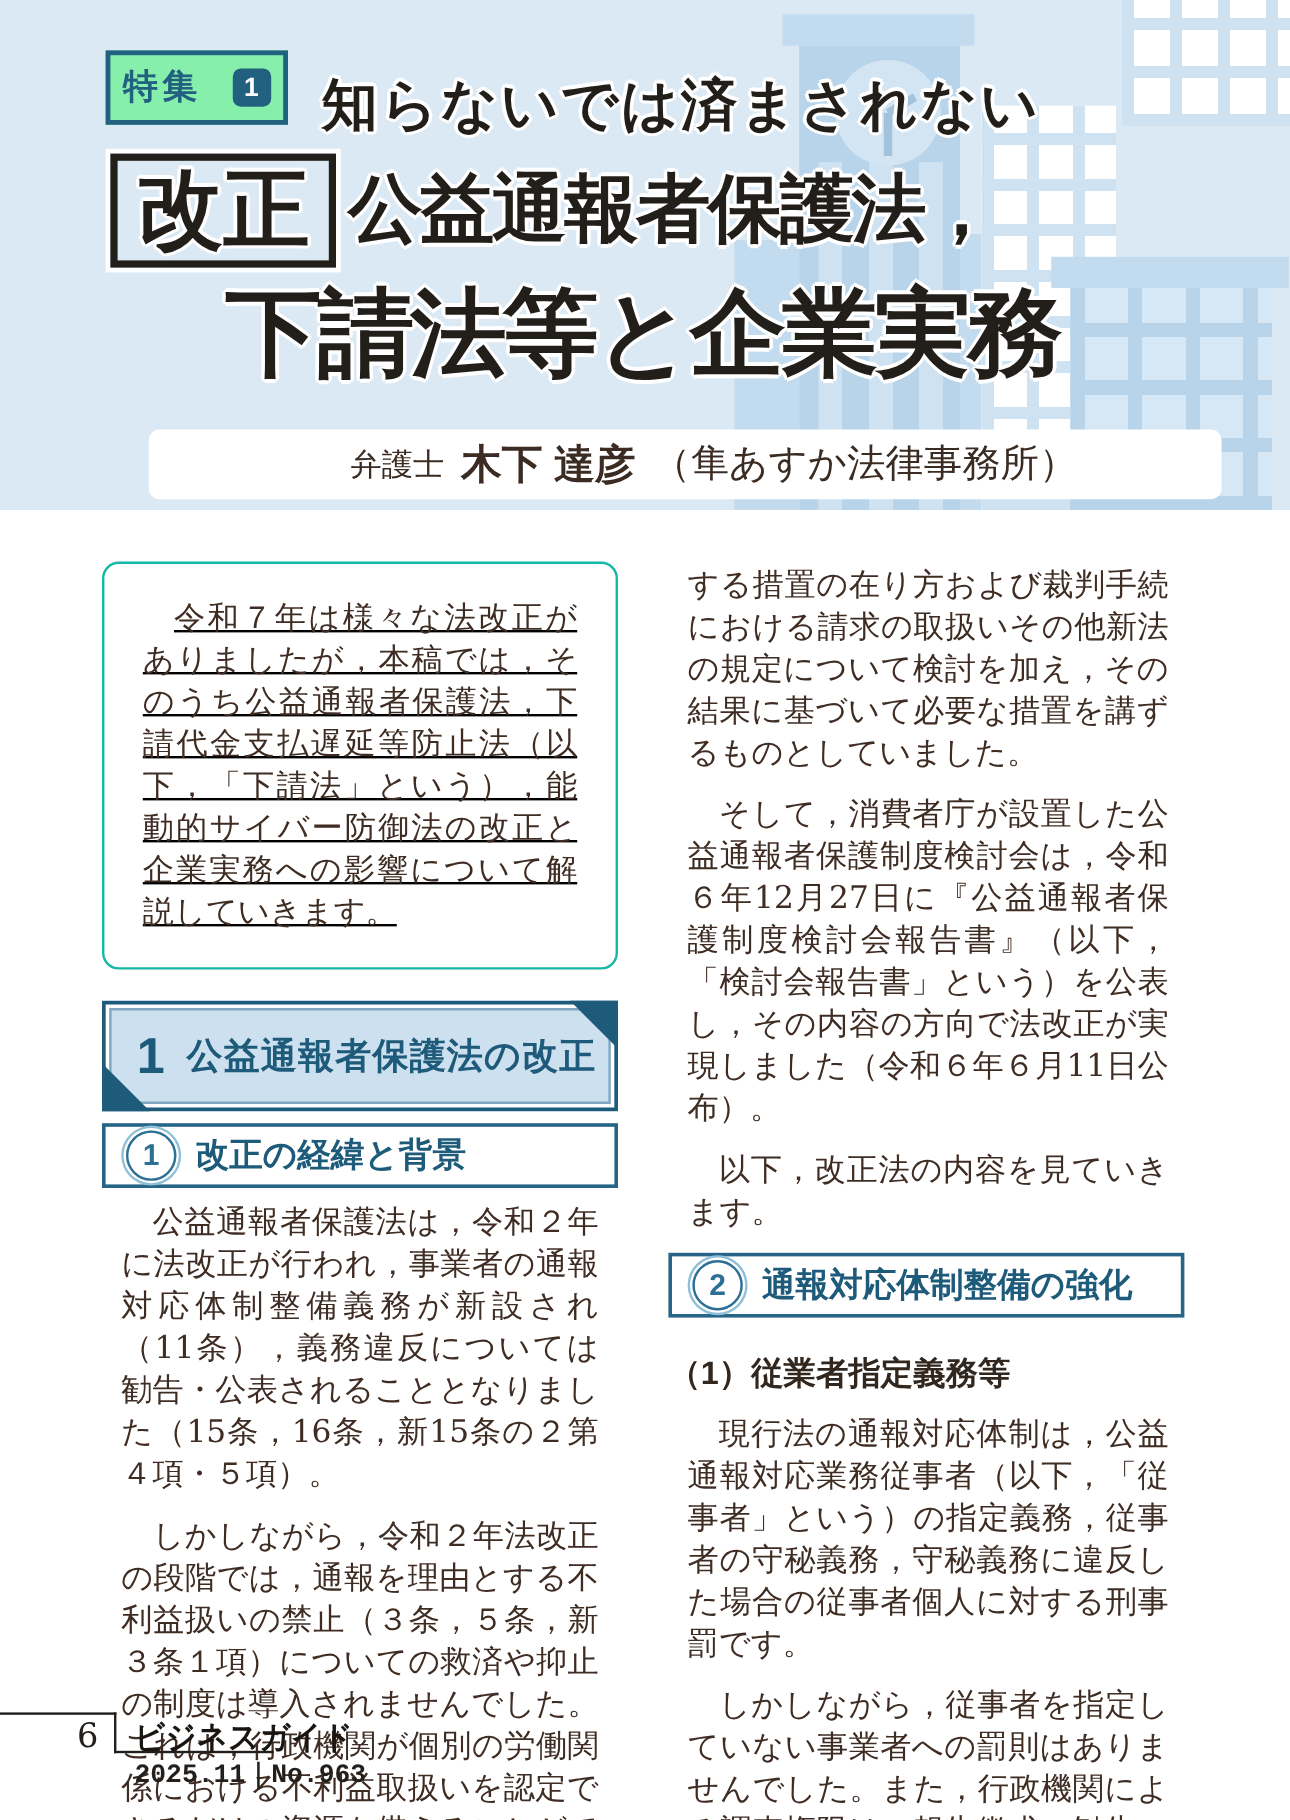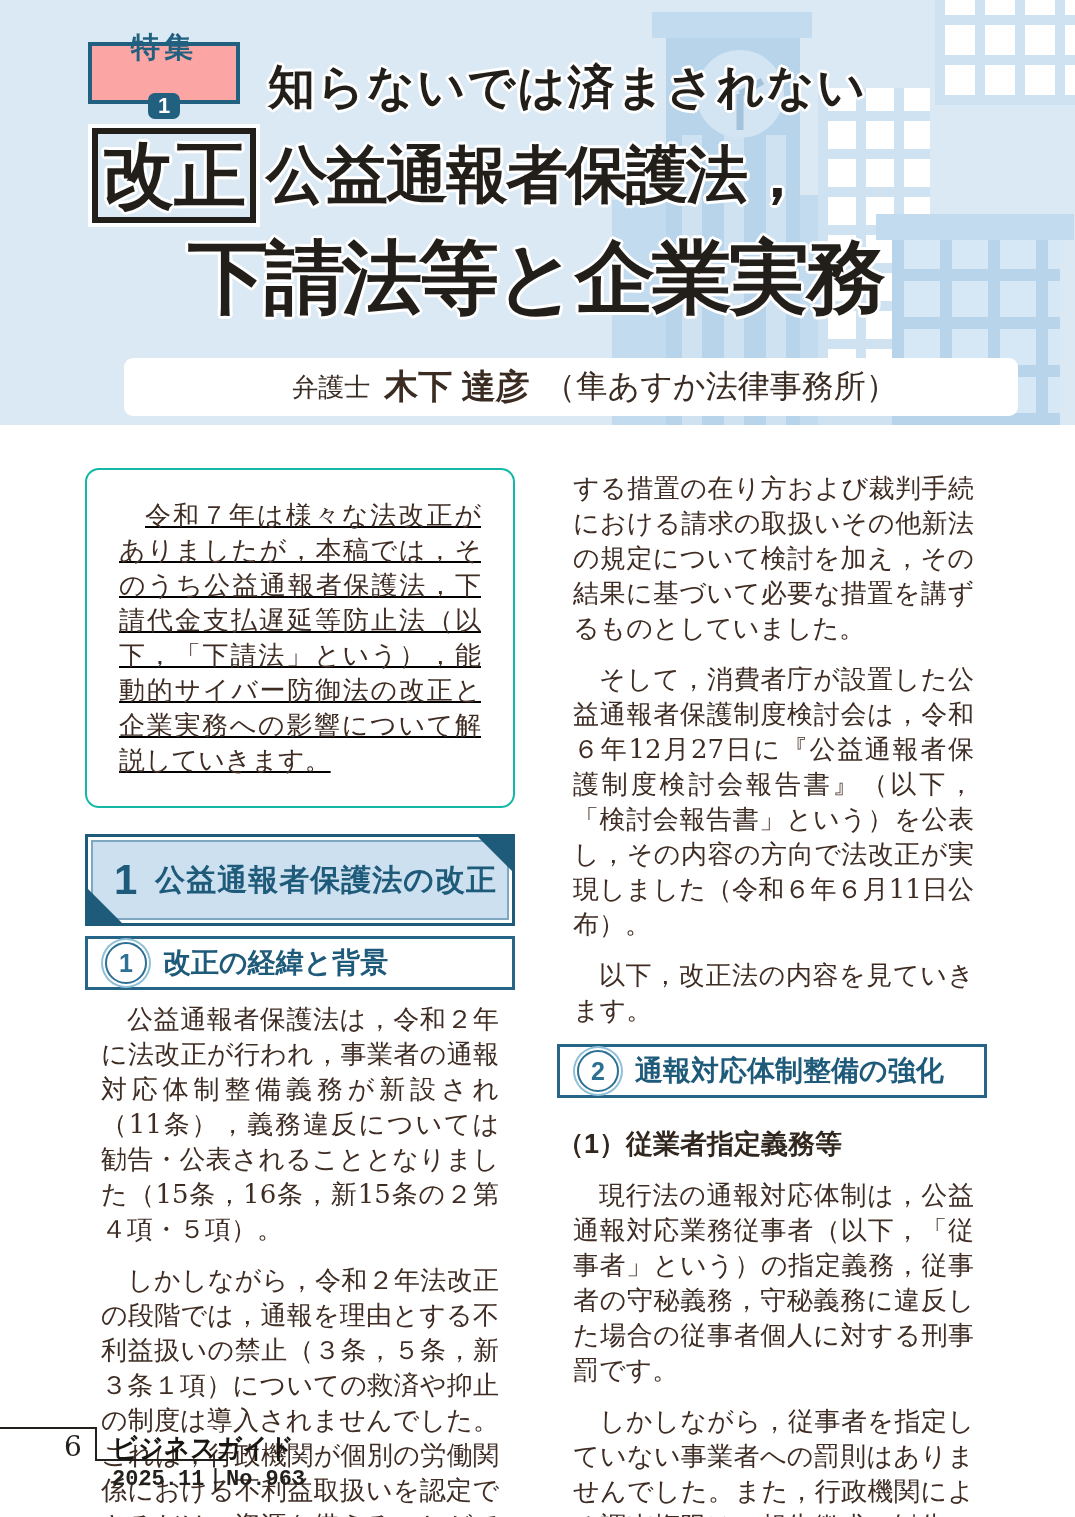--- a/index.html
+++ b/index.html
@@ -24,32 +24,32 @@
     background-image:repeating-linear-gradient(0deg,#cfe2f1 0 10px,transparent 10px 38px),
                      repeating-linear-gradient(90deg,#cfe2f1 0 10px,transparent 10px 38px);}
   .bldg-top-right{left:935px;top:0;width:140px;height:105px;background-color:#ffffff;
     background-image:repeating-linear-gradient(0deg,#cfe2f1 0 10px,transparent 10px 40px),
                      repeating-linear-gradient(90deg,#cfe2f1 0 10px,transparent 10px 40px);}
   .bldg-right-roof{left:876px;top:214px;width:198px;height:26px;background:#c3dbee;}
   .bldg-right-body{left:892px;top:240px;width:168px;height:185px;background-color:#d6e8f5;
     background-image:repeating-linear-gradient(0deg,#b7d4ea 0 12px,transparent 12px 48px),
                      repeating-linear-gradient(90deg,#b7d4ea 0 12px,transparent 12px 48px);}
   
-  .badge{position:absolute;z-index:3;left:88px;top:42px;width:152px;height:62px;background:#fca5a5;
-    border:4px solid #21607f;box-sizing:border-box;display:flex;align-items:center;justify-content:center;gap:25px;flex-direction:column;}
+  .badge{position:absolute;z-index:3;left:88px;top:42px;width:152px;height:62px;background:#86efac;
+    border:4px solid #21607f;box-sizing:border-box;display:flex;align-items:center;justify-content:center;gap:25px;}
   .badge-label{color:#21607f;font-weight:800;font-size:29px;letter-spacing:4px;}
   .badge-num{width:32px;height:32px;background:#21607f;border-radius:7px;color:#ffffff;
     font-weight:800;font-size:22px;display:flex;align-items:center;justify-content:center;}
   
   .outline-w{text-shadow:3px 0 0 #fff,-3px 0 0 #fff,0 3px 0 #fff,0 -3px 0 #fff,
     2px 2px 0 #fff,-2px -2px 0 #fff,2px -2px 0 #fff,-2px 2px 0 #fff;}
   .subtitle{position:absolute;z-index:3;left:268px;top:56px;font-size:47px;font-weight:900;
     color:#221e1a;letter-spacing:2px;}
   .title-line1{position:absolute;z-index:3;left:92px;top:128px;display:flex;align-items:center;gap:10px;}
-  .kaisei-box{border:6px solid #221e1a;padding:0 4px;font-size:72px;font-weight:900;color:#221e1a;
+  .kaisei-box{border:6px solid #221e1a;padding:0 16px;font-size:72px;font-weight:900;color:#221e1a;
     line-height:1.15;box-shadow:0 0 0 4px rgba(255,255,255,.95);background:transparent;}
   .title-big{font-size:62px;font-weight:700;color:#221e1a;letter-spacing:-2px;line-height:1.1;}
   .title-line2{position:absolute;z-index:3;left:188px;top:232px;font-size:80px;font-weight:900;
     color:#221e1a;letter-spacing:-3px;line-height:1.15;}
   
   .author-bar{position:absolute;z-index:3;left:124px;top:358px;width:846px;height:58px;background:#ffffff;
     border-radius:9px;display:flex;align-items:center;justify-content:center;gap:14px;color:#3a2c22;padding-left:48px;}
   .author-role{font-size:26px;}
   .author-name{font-size:34px;font-weight:800;}
   .author-aff{font-size:32px;}

